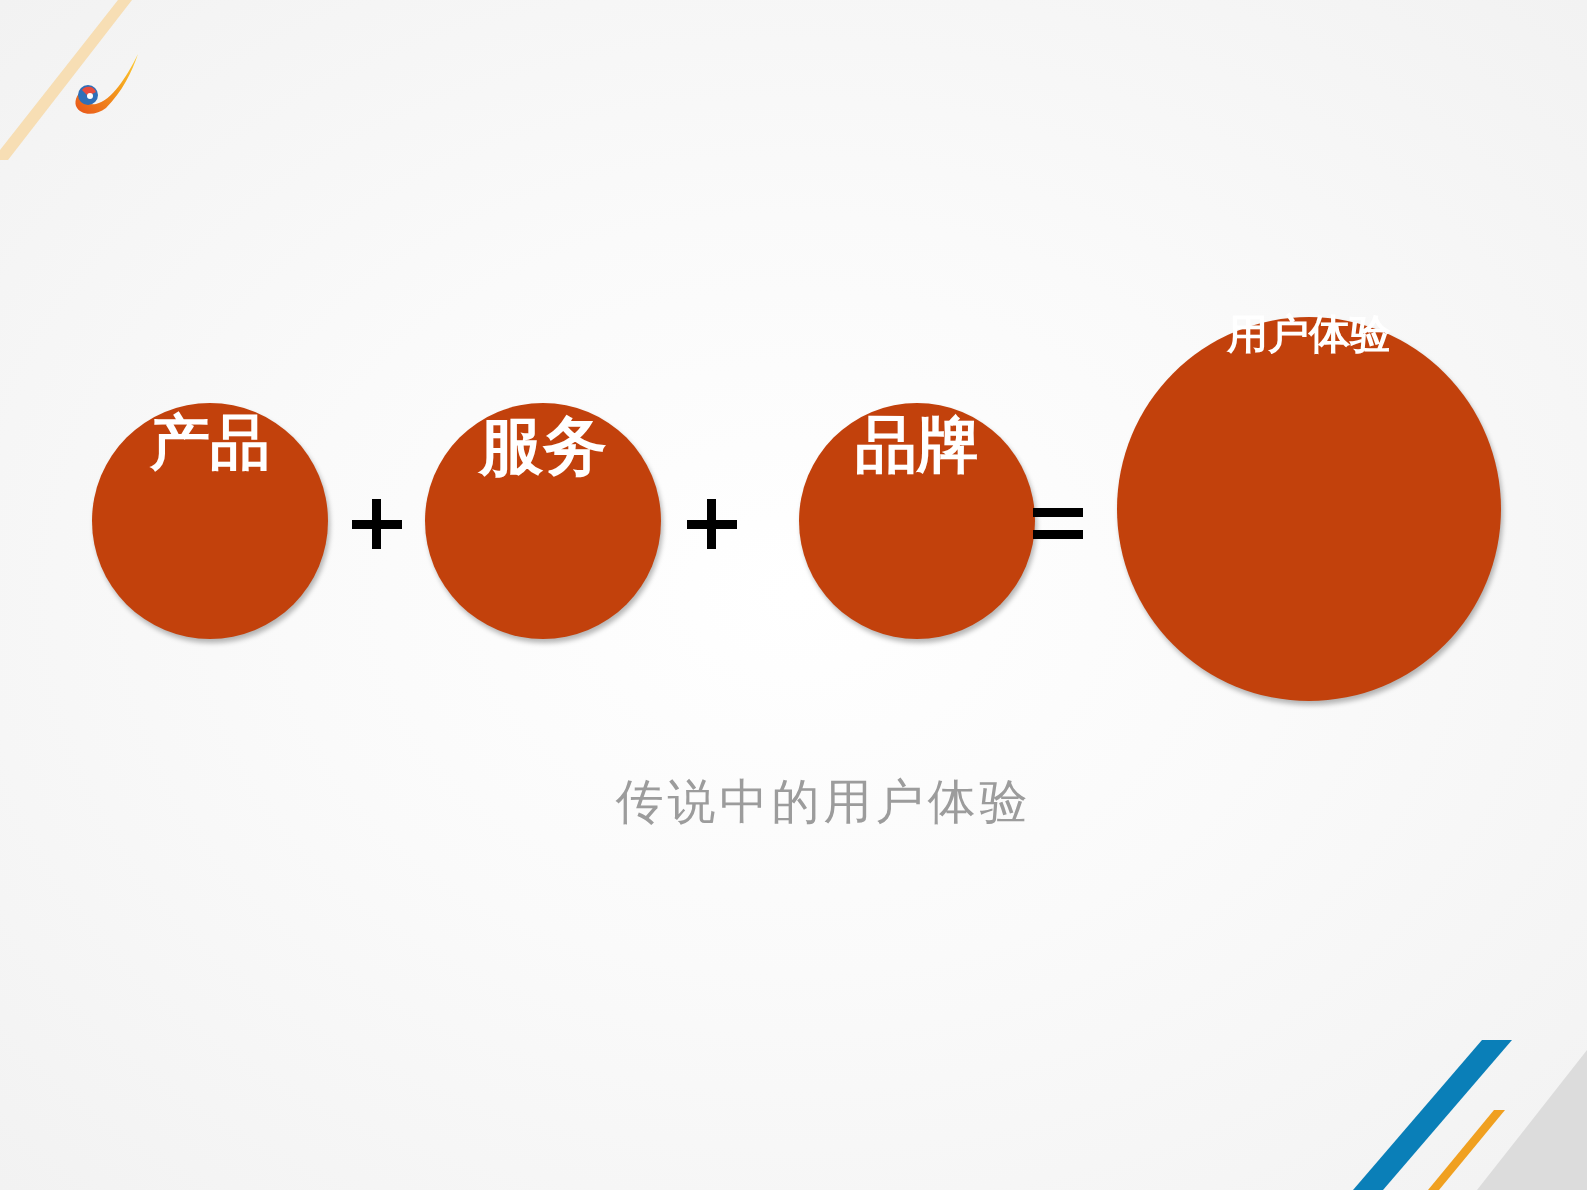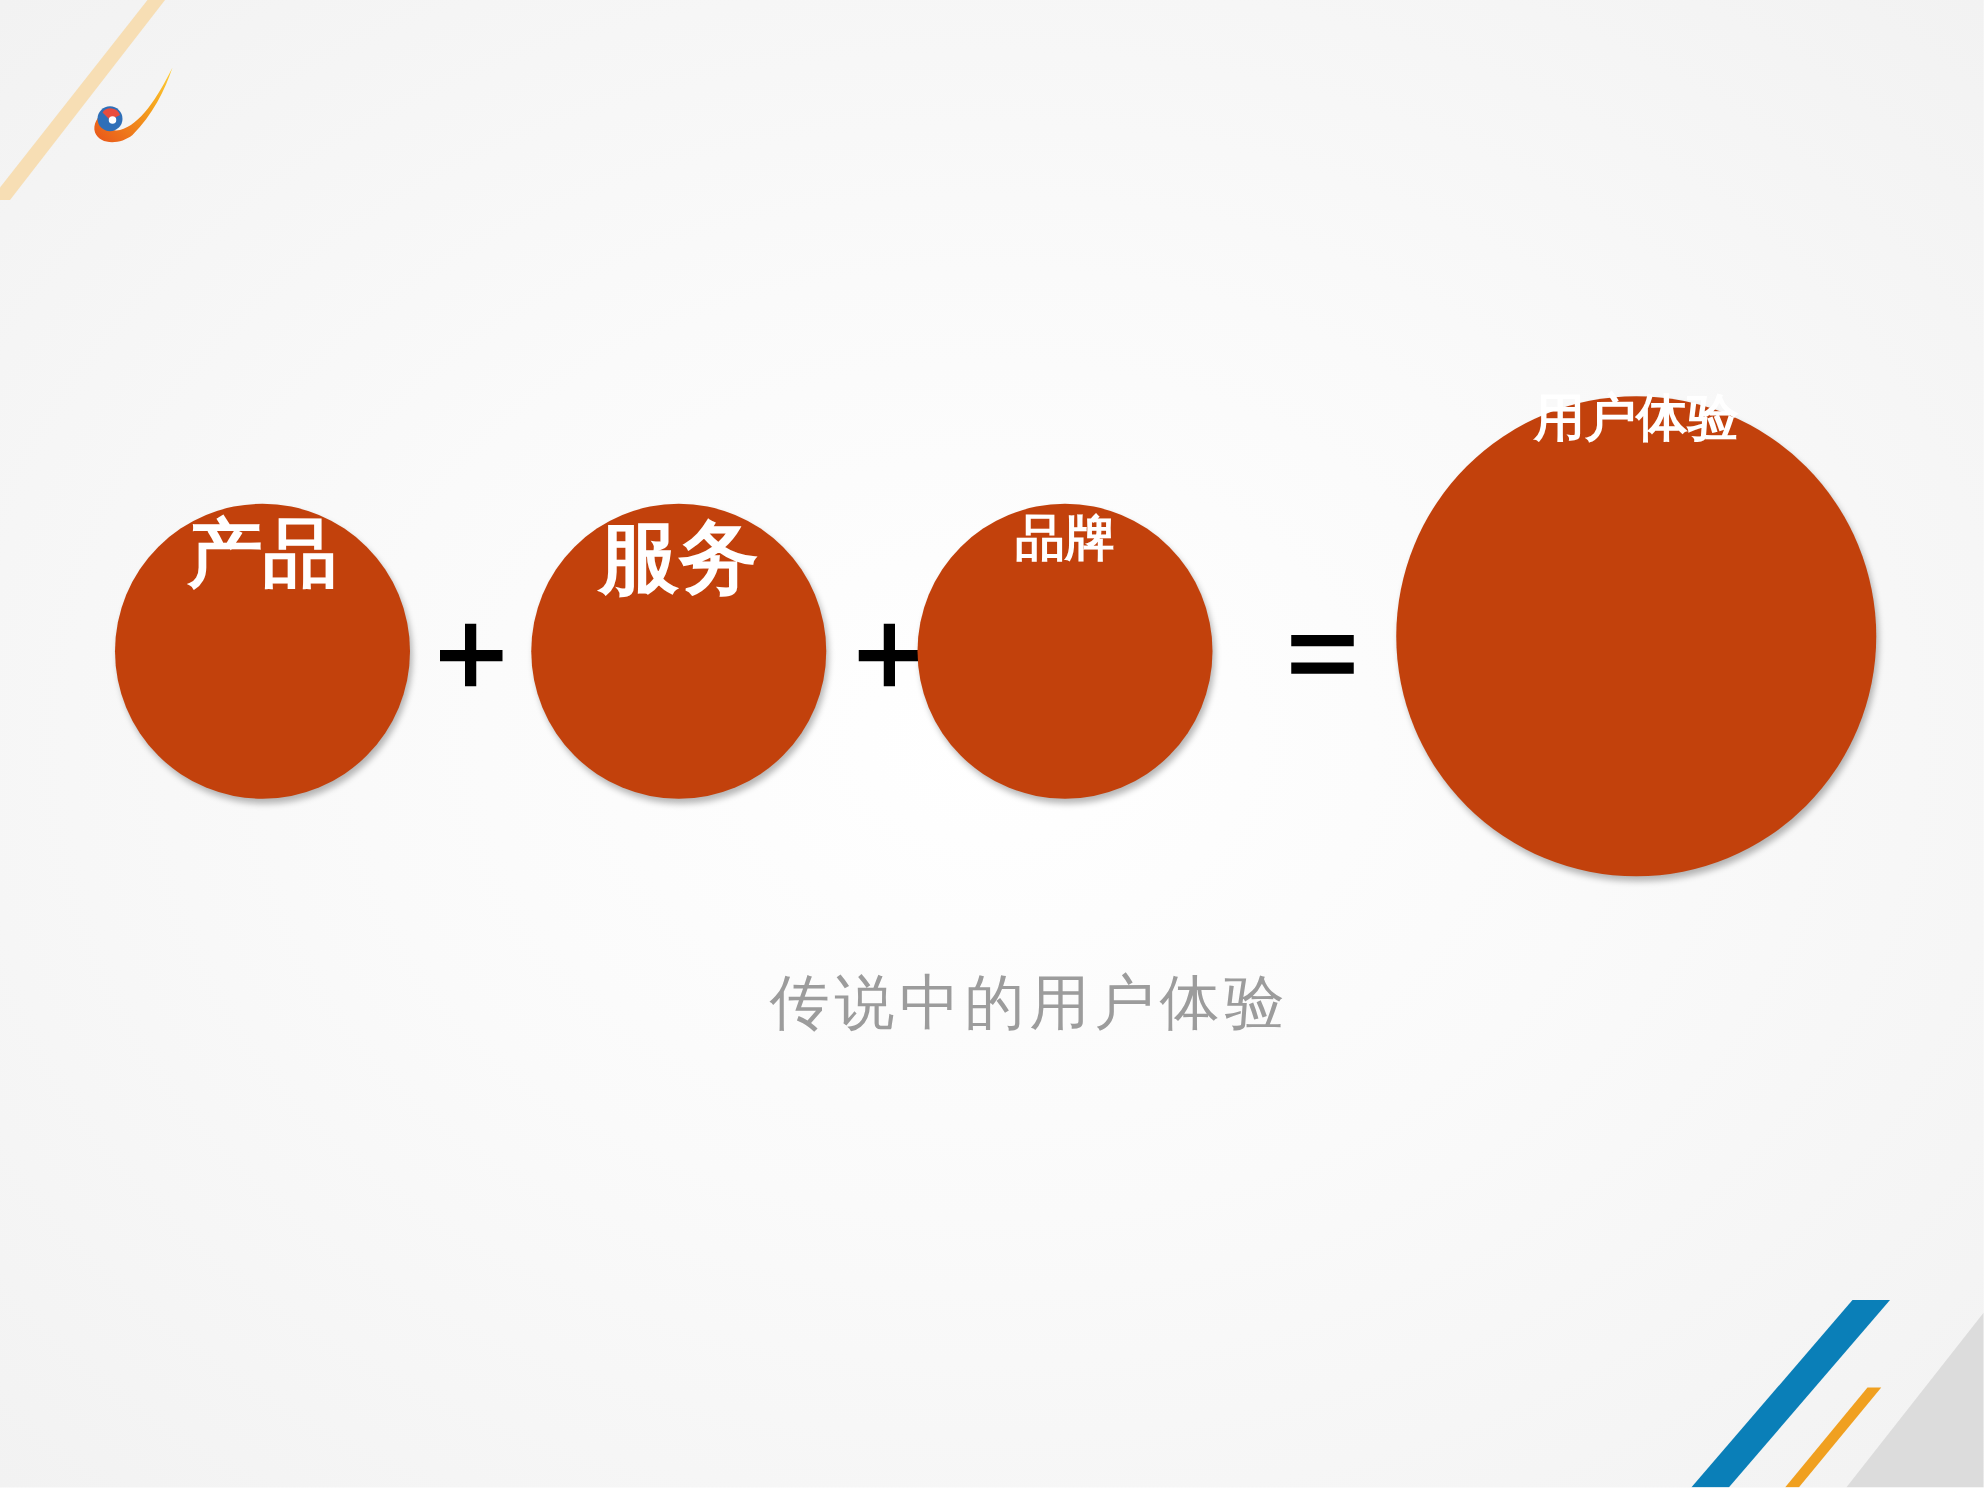--- a/index.html
+++ b/index.html
@@ -53,21 +53,21 @@
       justify-content: center;
       color: #ffffff;
       font-weight: bold;
       font-family: "DejaVu Sans", sans-serif;
     }
     .circle span {
       display: block;
     }
     .c1 { left: 92px;  top: 403px; width: 236px; height: 236px; font-size: 60px; }
     .c2 { left: 425px; top: 403px; width: 236px; height: 236px; font-size: 64px; }
-    .c3 { left: 734px; top: 403px; width: 236px; height: 236px; font-size: 40px; }
+    .c3 { left: 799px; top: 403px; width: 236px; height: 236px; font-size: 62px; }
     .c4 { left: 1117px; top: 317px; width: 384px; height: 384px; font-size: 41px; }
     .c4 span { margin-top: -10px; }
     .op {
       position: absolute;
       width: 60px; height: 60px;
     }
     .op .bar {
       position: absolute;
       background: #000000;
     }

